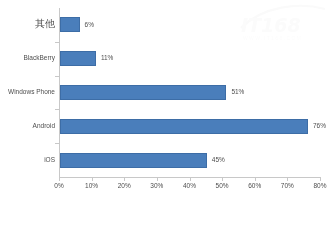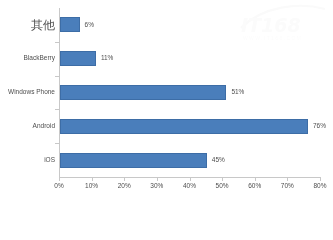--- a/index.html
+++ b/index.html
@@ -90,22 +90,22 @@
     position: absolute;
     left: 0;
     width: 55px;
     text-align: right;
     font-size: 6.5px;
     color: #4d4d4d;
     line-height: 1;
     white-space: nowrap;
   }
   .cat-label.cjk {
-    font-family: Liberation Serif, serif;
-    font-size: 12px;
+    font-family: Liberation Mono, monospace;
+    font-size: 10px;
   }
 
   .bar-wrap {
     position: absolute;
     left: 60px;
     height: 100%;
     display: flex;
     align-items: center;
   }
   .bar {

